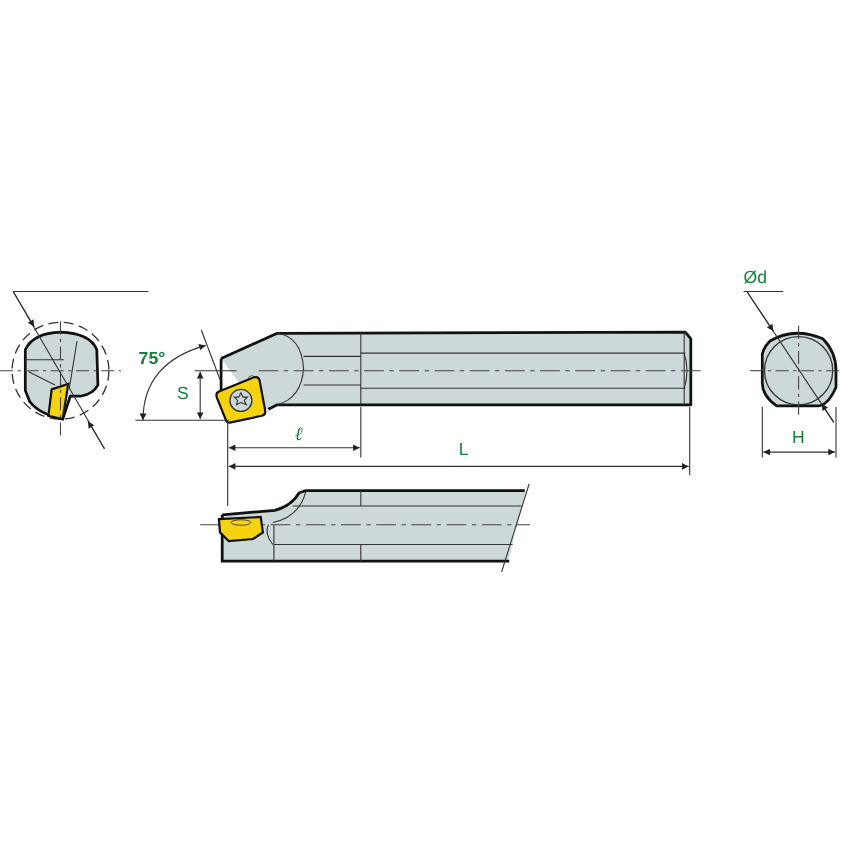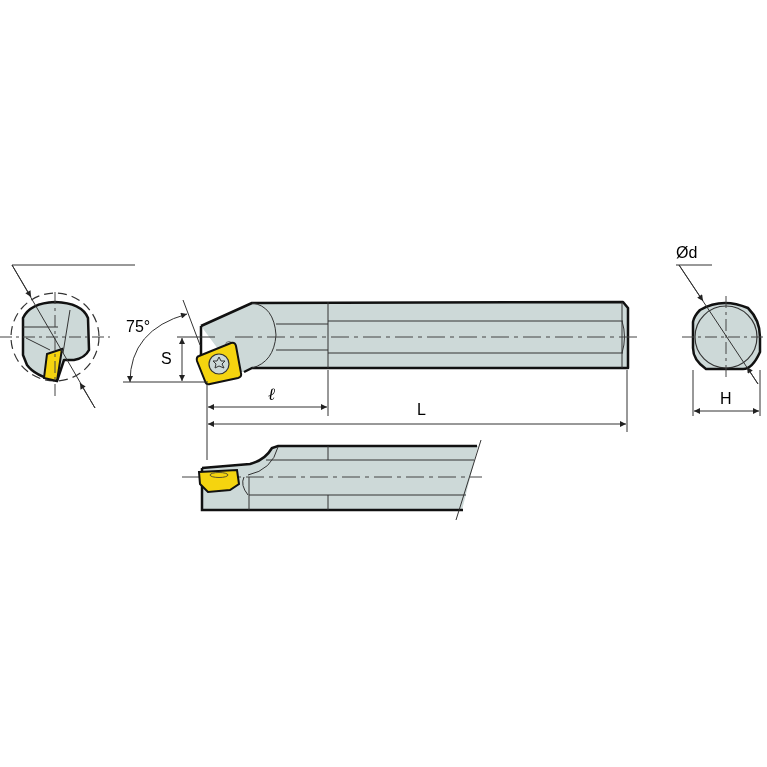--- a/index.html
+++ b/index.html
@@ -1,18 +1,18 @@
 <!DOCTYPE html>
 <html><head>
   <meta charset="utf-8">
   <style>
     html, body { margin: 0; padding: 0; background: #ffffff; }
     body { width: 767px; height: 767px; overflow: hidden; position: relative; }
     svg { position: absolute; left: 0; top: 0; }
-    .lbl { position: absolute; font-family: "Liberation Sans", sans-serif; color: #000000; line-height: 1; white-space: nowrap; }
+    .lbl { position: absolute; font-family: "Liberation Sans", sans-serif; color: #15803d; line-height: 1; white-space: nowrap; }
     .lbl-italic { font-family: "Liberation Serif", serif; font-style: italic; }
   </style>
 </head>
 <body>
 
 <svg width="767" height="767" viewBox="0 0 767 767" xmlns="http://www.w3.org/2000/svg">
   <defs>
     <marker id="arr" viewBox="0 0 10 10" refX="10" refY="5" markerWidth="9" markerHeight="6" orient="auto-start-reverse" markerUnits="userSpaceOnUse">
       <path d="M0,0 L10,5 L0,10 z" fill="#222"></path>
     </marker>
@@ -119,18 +119,18 @@
     <line x1="679" y1="265" x2="758" y2="384" stroke="#333" stroke-width="1"></line>
     <line x1="679" y1="265" x2="703" y2="301" stroke="#333" stroke-width="1" marker-end="url(#arr)"></line>
     <line x1="758" y1="384" x2="747" y2="367" stroke="#333" stroke-width="1" marker-end="url(#arr)"></line>
 
     <line x1="693" y1="370" x2="693" y2="416" stroke="#333" stroke-width="1"></line>
     <line x1="760" y1="370" x2="760" y2="416" stroke="#333" stroke-width="1"></line>
     <line x1="694" y1="411" x2="759" y2="411" stroke="#333" stroke-width="1" marker-start="url(#arr)" marker-end="url(#arr)"></line>
   </g>
 </svg>
 
-<span class="lbl" style="left:126px; top:319px; font-size:16px;">75°</span>
+<span class="lbl" style="left:126px; top:319px; font-size:16px;font-weight:bold;">75°</span>
 <span class="lbl" style="left:161px; top:351px; font-size:16px;">S</span>
 <span class="lbl lbl-italic" style="left:268px; top:386px; font-size:17px;">ℓ</span>
 <span class="lbl" style="left:417px; top:402px; font-size:16px;">L</span>
 <span class="lbl" style="left:676px; top:245px; font-size:16px;">Ød</span>
 <span class="lbl" style="left:720px; top:391px; font-size:16px;">H</span>
 
 </body></html>

